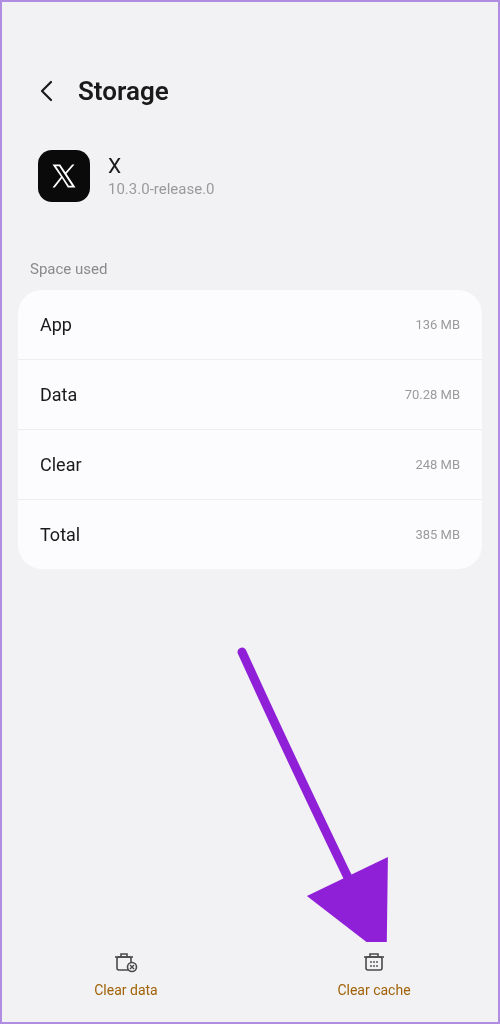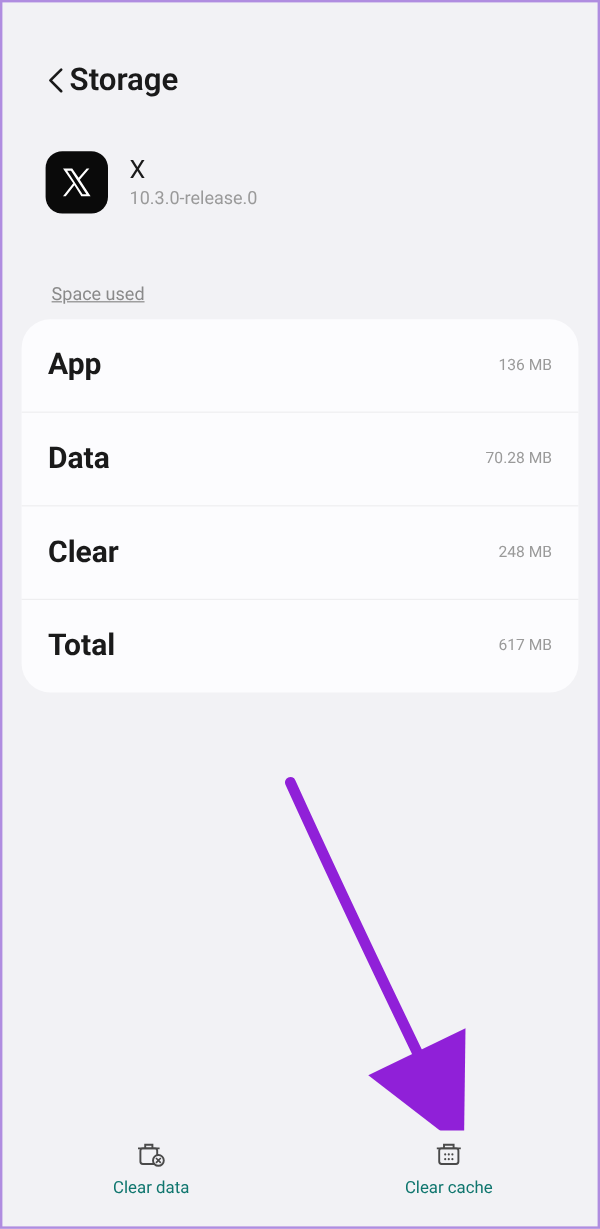--- a/index.html
+++ b/index.html
@@ -12,21 +12,22 @@
       width: 500px;
       height: 1024px;
       background: #f2f2f5;
       border: 2px solid #b08de0;
       position: relative;
       overflow: hidden;
     }
     .header {
       display: flex;
       align-items: center;
-      padding: 50px 28px 20px 32px;
+      padding: 74px 28px 20px 32px;
+      gap: 20px;
     }
     .back-btn {
       width: 24px;
       height: 24px;
       display: flex;
       align-items: center;
       justify-content: center;
       cursor: pointer;
     }
     .title {
@@ -59,44 +60,43 @@
       font-weight: 400;
       color: #1a1a1a;
     }
     .app-version {
       font-size: 15px;
       color: #9a9a9a;
     }
     .section-label {
       font-size: 15px;
       color: #8a8a8a;
-      padding: 28px 36px 12px 41px;
-      text-decoration: underline;
+      padding: 28px 36px 12px 28px;
     }
     .card {
       background: #fcfcfe;
       margin: 0 16px;
       border-radius: 24px;
       padding: 0;
     }
     .row {
       display: flex;
       justify-content: space-between;
       align-items: center;
       padding: 24px 22px;
       border-bottom: 1px solid #eeeef0;
     }
     .row:last-child {
       border-bottom: none;
       align-items: center;
     }
     .row-label {
-      font-size: 25px;
+      font-size: 18px;
       color: #1a1a1a;
-      font-weight: 700;
+      font-weight: 400;
     }
     .row-value {
       font-size: 13px;
       color: #9a9a9a;
     }
     .bottom-bar {
       position: absolute;
       bottom: 0;
       left: 0;
       right: 0;
@@ -113,21 +113,21 @@
     }
     .bottom-btn-icon {
       width: 26px;
       height: 26px;
       display: flex;
       align-items: center;
       justify-content: center;
     }
     .bottom-btn-label {
       font-size: 14px;
-      color: #0f766e;
+      color: #a16207;
     }
     .arrow-annotation {
       position: absolute;
       top: 640px;
       left: 230px;
       pointer-events: none;
     }
   </style>
 </head>
 <body>
@@ -164,21 +164,21 @@
   <div class="row">
     <span class="row-label">Data</span>
     <span class="row-value">70.28 MB</span>
   </div>
   <div class="row">
     <span class="row-label">Clear</span>
     <span class="row-value">248 MB</span>
   </div>
   <div class="row">
     <span class="row-label">Total</span>
-    <span class="row-value">617 MB</span>
+    <span class="row-value">385 MB</span>
   </div>
 </div>
 
 <svg class="arrow-annotation" width="170" height="300" viewBox="0 0 170 300">
   <defs>
     <marker id="arrowhead" markerWidth="12" markerHeight="12" refX="6" refY="6" orient="auto">
       <path d="M1 1 L11 6 L1 11 Z" fill="#9020d8"></path>
     </marker>
   </defs>
   <path d="M 10 10 Q 60 120 135 275" stroke="#9020d8" stroke-width="9" fill="none" marker-end="url(#arrowhead)" stroke-linecap="round"></path>

